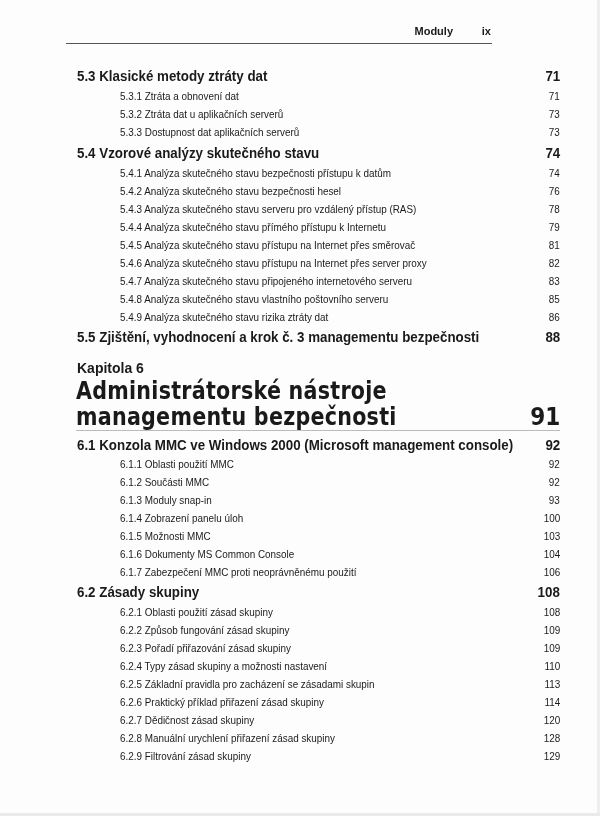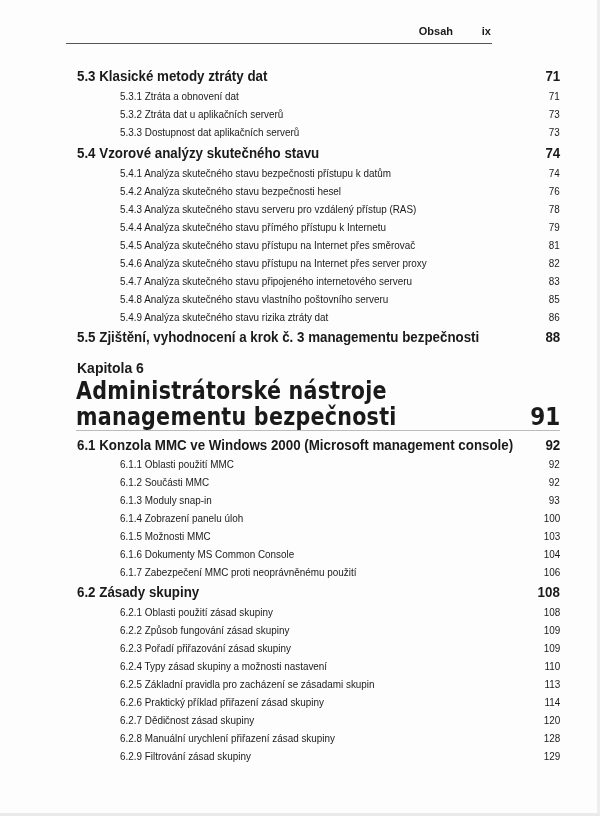--- a/index.html
+++ b/index.html
@@ -28,21 +28,21 @@
   .chapter-page { position: absolute; right: 40px; top: 403px; font-weight: bold; font-size: 24px; font-family: "DejaVu Sans", sans-serif; transform: scaleX(0.9); transform-origin: right; }
   .chapter-rule { position: absolute; left: 76px; top: 430px; width: 484px; height: 1px; background: #bbb; }
 </style>
 </head>
 <body>
 
 <div class="page-edge"></div>
 <div class="bottom-edge"></div>
 
 <div class="header">
-  <span class="title">Obsah</span>
+  <span class="title">Moduly</span>
   <span class="num">ix</span>
 </div>
 <div class="header-rule"></div>
 
 <div id="toc-before">
     <div class="row sec" style="top: 67px;">
       <span class="label">5.3 Klasické metody ztráty dat</span>
       <span class="page">71</span>
     </div>
     <div class="row sub" style="top: 90px;">

